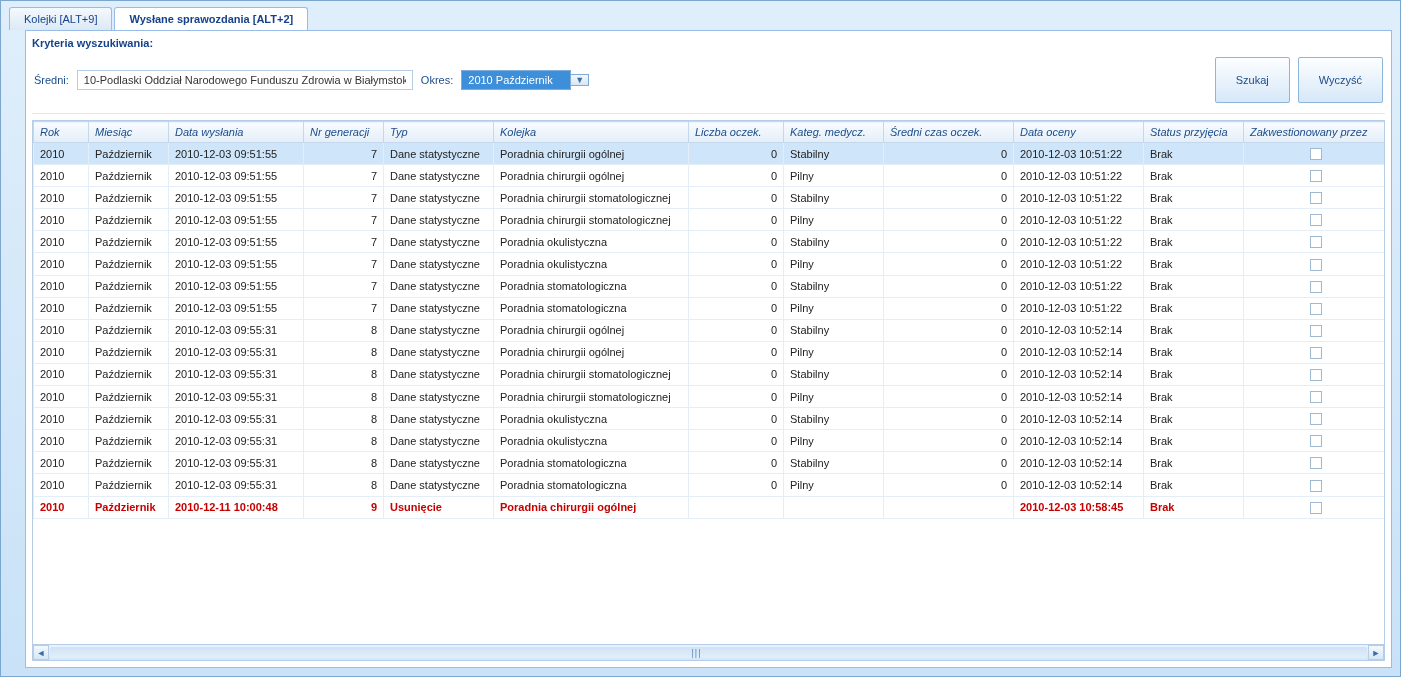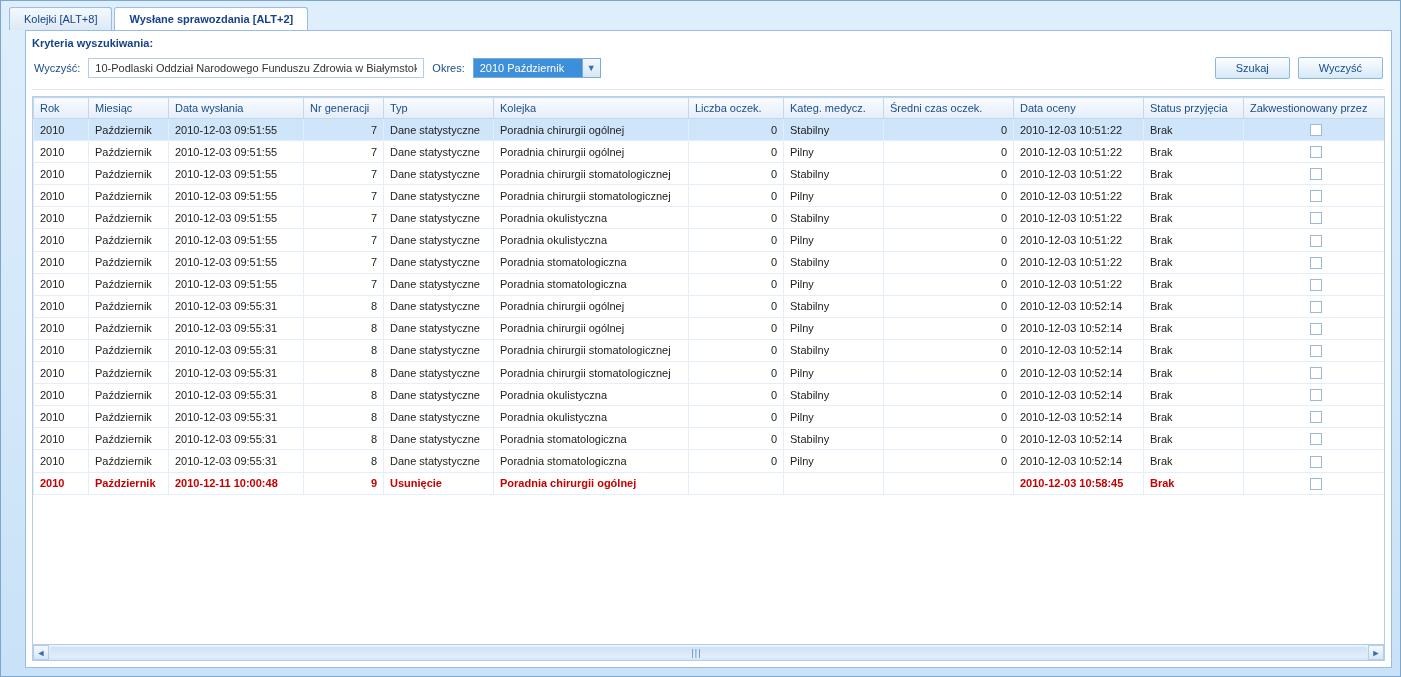--- a/index.html
+++ b/index.html
@@ -95,20 +95,21 @@
     border: 1px solid #b5cde6;
     background: #fff;
     padding: 3px 6px;
     font-family: inherit;
     font-size: 11px;
     color: #333;
     width: 336px;
   }
   .combo-wrap {
     display: flex;
+    align-items: center;
   }
   .combo {
     border: 1px solid #7eacda;
     background: #3d8fd9;
     color: #fff;
     padding: 3px 6px;
     font-family: inherit;
     font-size: 11px;
     width: 110px;
   }
@@ -122,21 +123,21 @@
     justify-content: center;
     cursor: pointer;
     color: #3a6ea5;
     font-size: 9px;
   }
   .spacer { flex: 1; }
   .btn {
     border: 1px solid #8db6dd;
     background: linear-gradient(#fdfeff, #d6e8f8);
     color: #1a4c8a;
-    padding: 4px 20px;
+    padding: 16px 20px;
     border-radius: 2px;
     cursor: pointer;
     font-family: inherit;
     font-size: 11px;
   }
   .grid-wrap {
     flex: 1;
     display: flex;
     flex-direction: column;
     min-height: 0;
@@ -154,20 +155,21 @@
   }
   table.grid th {
     background: linear-gradient(#f9fbfe, #e3eef9);
     border: 1px solid #c5d8eb;
     padding: 4px 6px;
     text-align: left;
     font-weight: normal;
     color: #1a4c8a;
     position: sticky;
     top: 0;
+    font-style: italic;
   }
   table.grid td {
     border: 1px solid #e3eef9;
     padding: 4px 6px;
     color: #222;
     white-space: nowrap;
     overflow: hidden;
     text-overflow: ellipsis;
   }
   table.grid tr.selected td {
@@ -233,30 +235,30 @@
     padding-top: 8px;
   }
 </style>
 </head>
 <body>
 
 <div class="window">
 
 
   <div class="tabstrip">
-    <div class="tab">Kolejki [ALT+8]</div>
+    <div class="tab">Kolejki [ALT+9]</div>
     <div class="tab active">Wysłane sprawozdania [ALT+2]</div>
   </div>
 
   <div class="panelbody">
 
     <div class="section-label">Kryteria wyszukiwania:</div>
 
     <div class="criteria">
-      <label>Wyczyść:</label>
+      <label>Średni:</label>
       <input type="text" class="textfield" value="10-Podlaski Oddział Narodowego Funduszu Zdrowia w Białymstoku" style="">
       <label>Okres:</label>
       <div class="combo-wrap">
         <input type="text" class="combo" value="2010 Październik" style="">
         <div class="combo-btn">
           <span>▼</span>
         </div>
       </div>
       <div class="spacer"></div>
       <button class="btn">Szukaj</button>

